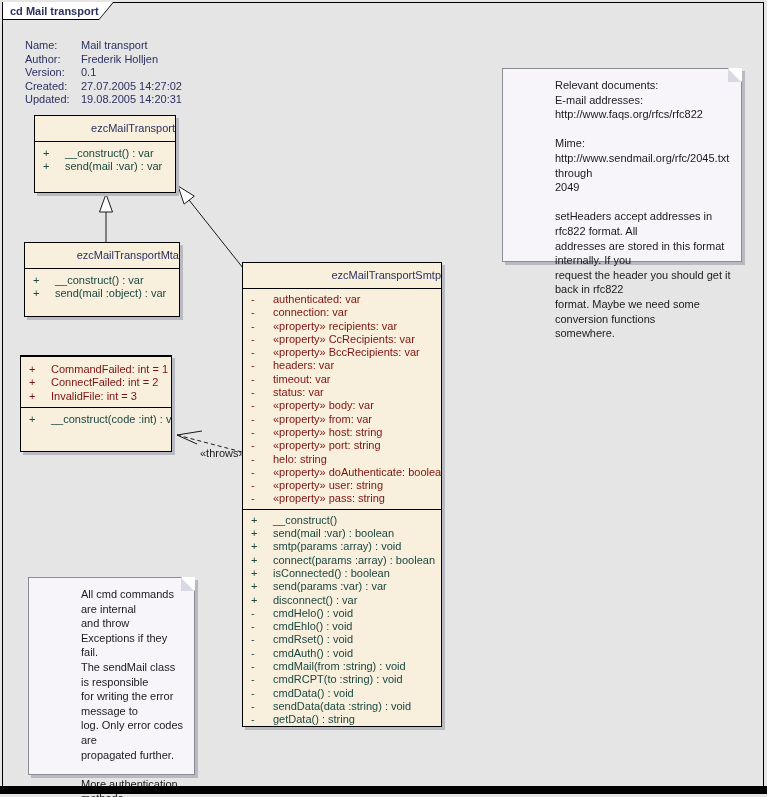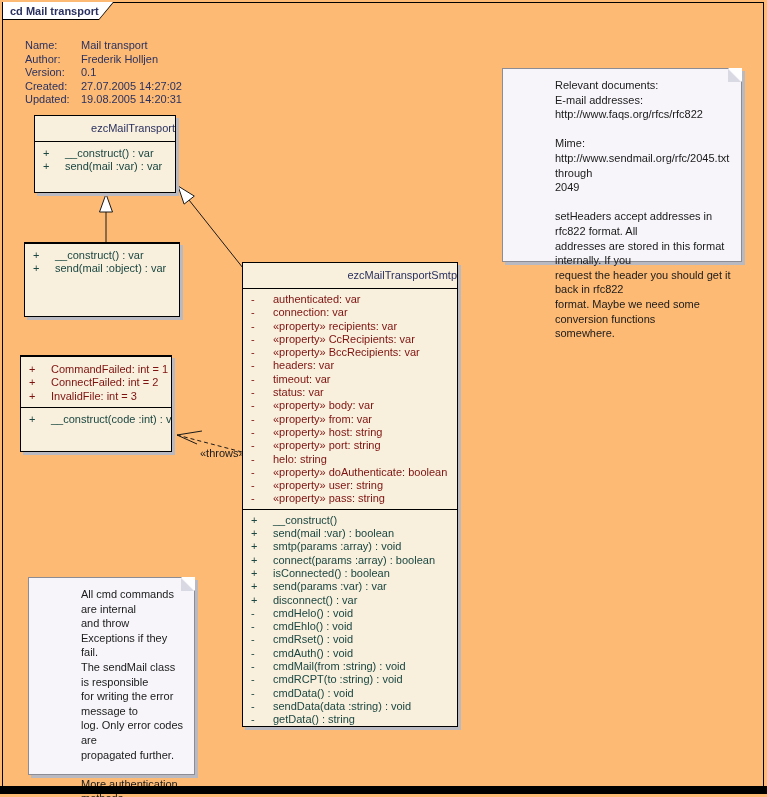--- a/index.html
+++ b/index.html
@@ -1,18 +1,18 @@
 <!DOCTYPE html>
 <html><head>
 <meta charset="utf-8">
 <style>
   * { margin:0; padding:0; box-sizing:border-box; }
   html,body { background:#fff; }
   #screen {
-    position:relative; width:767px; height:797px; background:#fdba74;
+    position:relative; width:767px; height:797px; background:#e5e5e5;
     font-family:"Liberation Sans", sans-serif; font-size:11px; overflow:hidden;
   }
   
   .frame { position:absolute; left:2px; top:2px; width:762px; height:785px; border:1px solid #000; }
   .bottom-bar { position:absolute; left:0; top:786px; width:767px; height:8px; background:#000; }
   
   .tab { position:absolute; left:2px; top:2px; width:112px; height:18px; background:#000;
          clip-path:polygon(0 0,112px 0,97px 18px,0 18px); }
   .tab-inner { position:absolute; left:1px; top:0px; width:110px; height:17px; background:#fff;
          clip-path:polygon(0 0,110px 0,96px 17px,0 17px); }
@@ -28,21 +28,21 @@
   .uml-section { border-top:1px solid #000; padding:5px 0 3px 0; }
   .member-row { display:flex; line-height:13.3px; padding-left:8px; white-space:nowrap; }
   .member-row .vis { width:22px; flex:none; }
   .member-row.attr { color:#7E1210; }
   .member-row.method { color:#1A4742; }
   .box-transport { left:34px; top:115px; width:142px; height:78px; }
   .box-mta       { left:24px; top:242px; width:156px; height:75px; }
   .box-exception { left:20px; top:355px; width:152px; height:97px; }
   .box-exception .attrs   { padding:6px 0 4px 0; }
   .box-exception .methods { padding:5px 0 2px 0; }
-  .box-smtp      { left:242px; top:262px; width:216px; height:465px; }
+  .box-smtp      { left:242px; top:262px; width:200px; height:465px; }
   .box-smtp .attrs   { padding:4px 0 3px 0; }
   .box-smtp .methods { padding:4px 0 2px 0; }
   
   .note { position:absolute; background:#F7F5FA; border:1px solid #8C8C94; box-shadow:3px 3px 0 #B9B9C1; }
   .note-text { white-space:pre-wrap; color:#1A1A1A; line-height:14.6px; padding:9px 8px 0 8px; }
   .note-fold { position:absolute; top:0; right:0; width:0; height:0;
                border-left:13px solid #D9D9E3; border-top:13px solid transparent; }
   .note-fold-cover { position:absolute; top:-1px; right:-1px; width:0; height:0;
                border-top:14px solid #fff; border-left:14px solid transparent; }
   .note-docs    { left:502px; top:68px;  width:240px; height:194px;padding-left:44px; }
@@ -112,20 +112,21 @@
           <span class="mtext">__construct() : var</span>
         </div>
         <div class="member-row method">
           <span class="vis">+</span>
           <span class="mtext">send(mail :var) : var</span>
         </div>
       </div>
   </div>
 
   <div class="uml-class box-mta">
+    <div class="uml-title">ezcMailTransportMta</div>
     <div class="uml-section methods">
         <div class="member-row method">
           <span class="vis">+</span>
           <span class="mtext">__construct() : var</span>
         </div>
         <div class="member-row method">
           <span class="vis">+</span>
           <span class="mtext">send(mail :object) : var</span>
         </div>
       </div>

